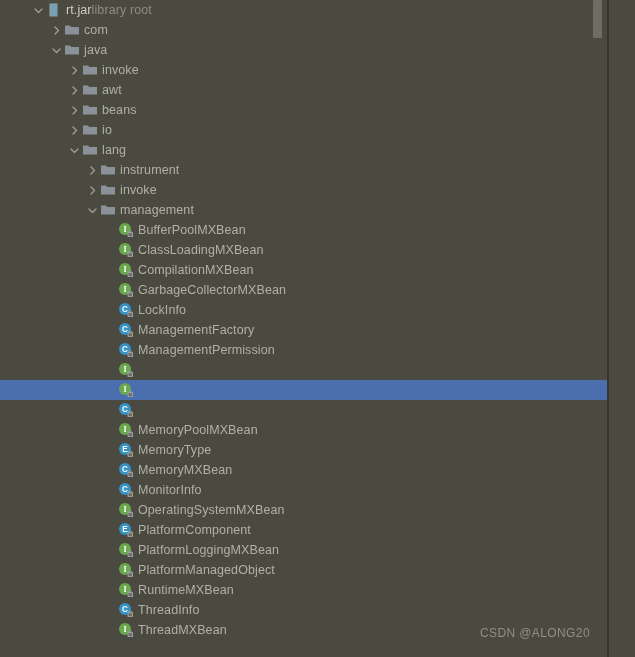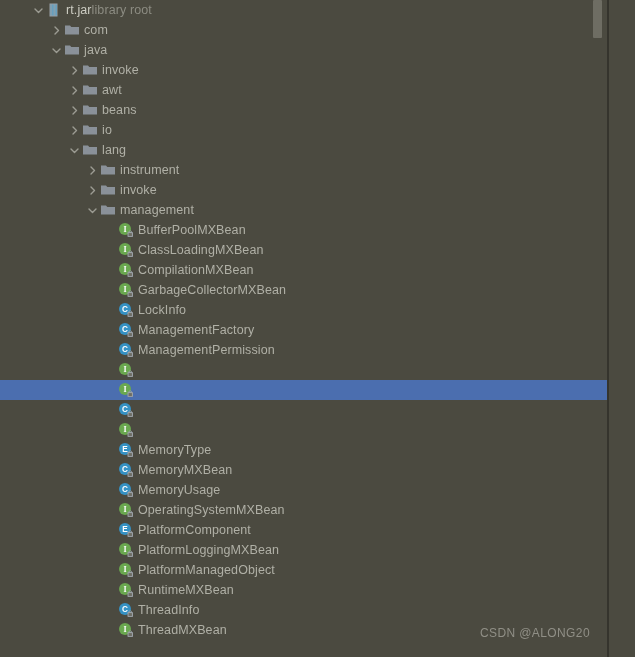--- a/index.html
+++ b/index.html
@@ -404,20 +404,21 @@
         <span class="twisty"></span>
         <span class="nodeicon">
           <svg width="16" height="16" viewBox="0 0 16 16">
             <circle cx="7" cy="7" r="6" fill="#6aa84f"></circle>
             <text x="7" y="10.4" text-anchor="middle" font-family="Liberation Serif, serif" font-size="8.2" font-weight="bold" fill="#ffffff">I</text>
             <rect x="9.5" y="10" width="5.5" height="5" rx="0.8" fill="#9aa0a6"></rect>
             <rect x="10.6" y="11.1" width="3.3" height="3" fill="#6d6d64"></rect>
             <path d="M10.8 10.2 a1.4 1.4 0 0 1 2.8 0" fill="none" stroke="#9aa0a6" stroke-width="0.9"></path>
           </svg>
         </span>
+        <span class="label">MemoryPoolMXBean</span>
       </div>
       <div class="row">
         <span class="indent" style="width: 102px;"></span>
         <span class="twisty"></span>
         <span class="nodeicon">
           <svg width="16" height="16" viewBox="0 0 16 16">
             <circle cx="7" cy="7" r="6" fill="#3592c4"></circle>
             <text x="7" y="10.2" text-anchor="middle" font-family="Liberation Sans, sans-serif" font-size="8.2" font-weight="bold" fill="#ffffff">E</text>
             <rect x="9.5" y="10" width="5.5" height="5" rx="0.8" fill="#9aa0a6"></rect>
             <rect x="10.6" y="11.1" width="3.3" height="3" fill="#6d6d64"></rect>
@@ -445,21 +446,21 @@
         <span class="twisty"></span>
         <span class="nodeicon">
           <svg width="16" height="16" viewBox="0 0 16 16">
             <circle cx="7" cy="7" r="6" fill="#3592c4"></circle>
             <text x="7" y="10.2" text-anchor="middle" font-family="Liberation Sans, sans-serif" font-size="8.2" font-weight="bold" fill="#ffffff">C</text>
             <rect x="9.5" y="10" width="5.5" height="5" rx="0.8" fill="#9aa0a6"></rect>
             <rect x="10.6" y="11.1" width="3.3" height="3" fill="#6d6d64"></rect>
             <path d="M10.8 10.2 a1.4 1.4 0 0 1 2.8 0" fill="none" stroke="#9aa0a6" stroke-width="0.9"></path>
           </svg>
         </span>
-        <span class="label">MemoryUsage</span>
+        <span class="label">MonitorInfo</span>
       </div>
       <div class="row">
         <span class="indent" style="width: 102px;"></span>
         <span class="twisty"></span>
         <span class="nodeicon">
           <svg width="16" height="16" viewBox="0 0 16 16">
             <circle cx="7" cy="7" r="6" fill="#6aa84f"></circle>
             <text x="7" y="10.4" text-anchor="middle" font-family="Liberation Serif, serif" font-size="8.2" font-weight="bold" fill="#ffffff">I</text>
             <rect x="9.5" y="10" width="5.5" height="5" rx="0.8" fill="#9aa0a6"></rect>
             <rect x="10.6" y="11.1" width="3.3" height="3" fill="#6d6d64"></rect>

